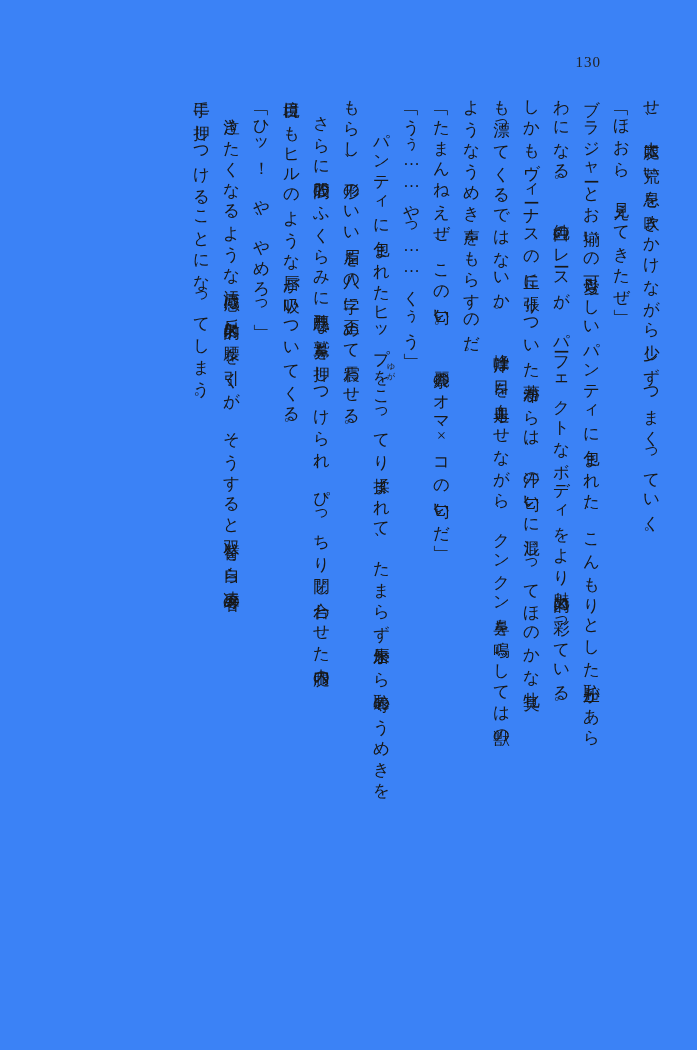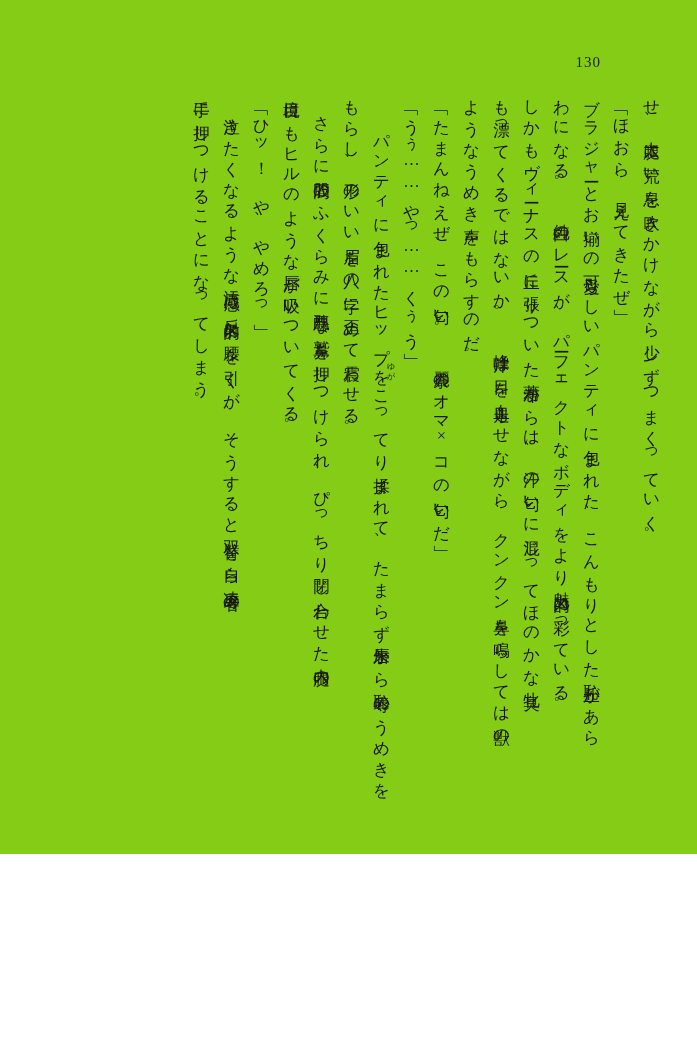--- a/index.html
+++ b/index.html
@@ -3,22 +3,22 @@
 <meta charset="utf-8">
 <style>
   html, body {
     margin: 0;
     padding: 0;
     background: #ffffff;
   }
   #page {
     position: relative;
     width: 697px;
-    height: 854px;
-    background: #84cc16;
+    height: 1050px;
+    background: #3b82f6;
     overflow: hidden;
     font-family: "Liberation Serif", "DejaVu Serif", serif;
     color: #1a1a1a;
   }
   
   #page-number {
     position: absolute;
     top: 54px;
     right: 96px;
     font-size: 15px;

